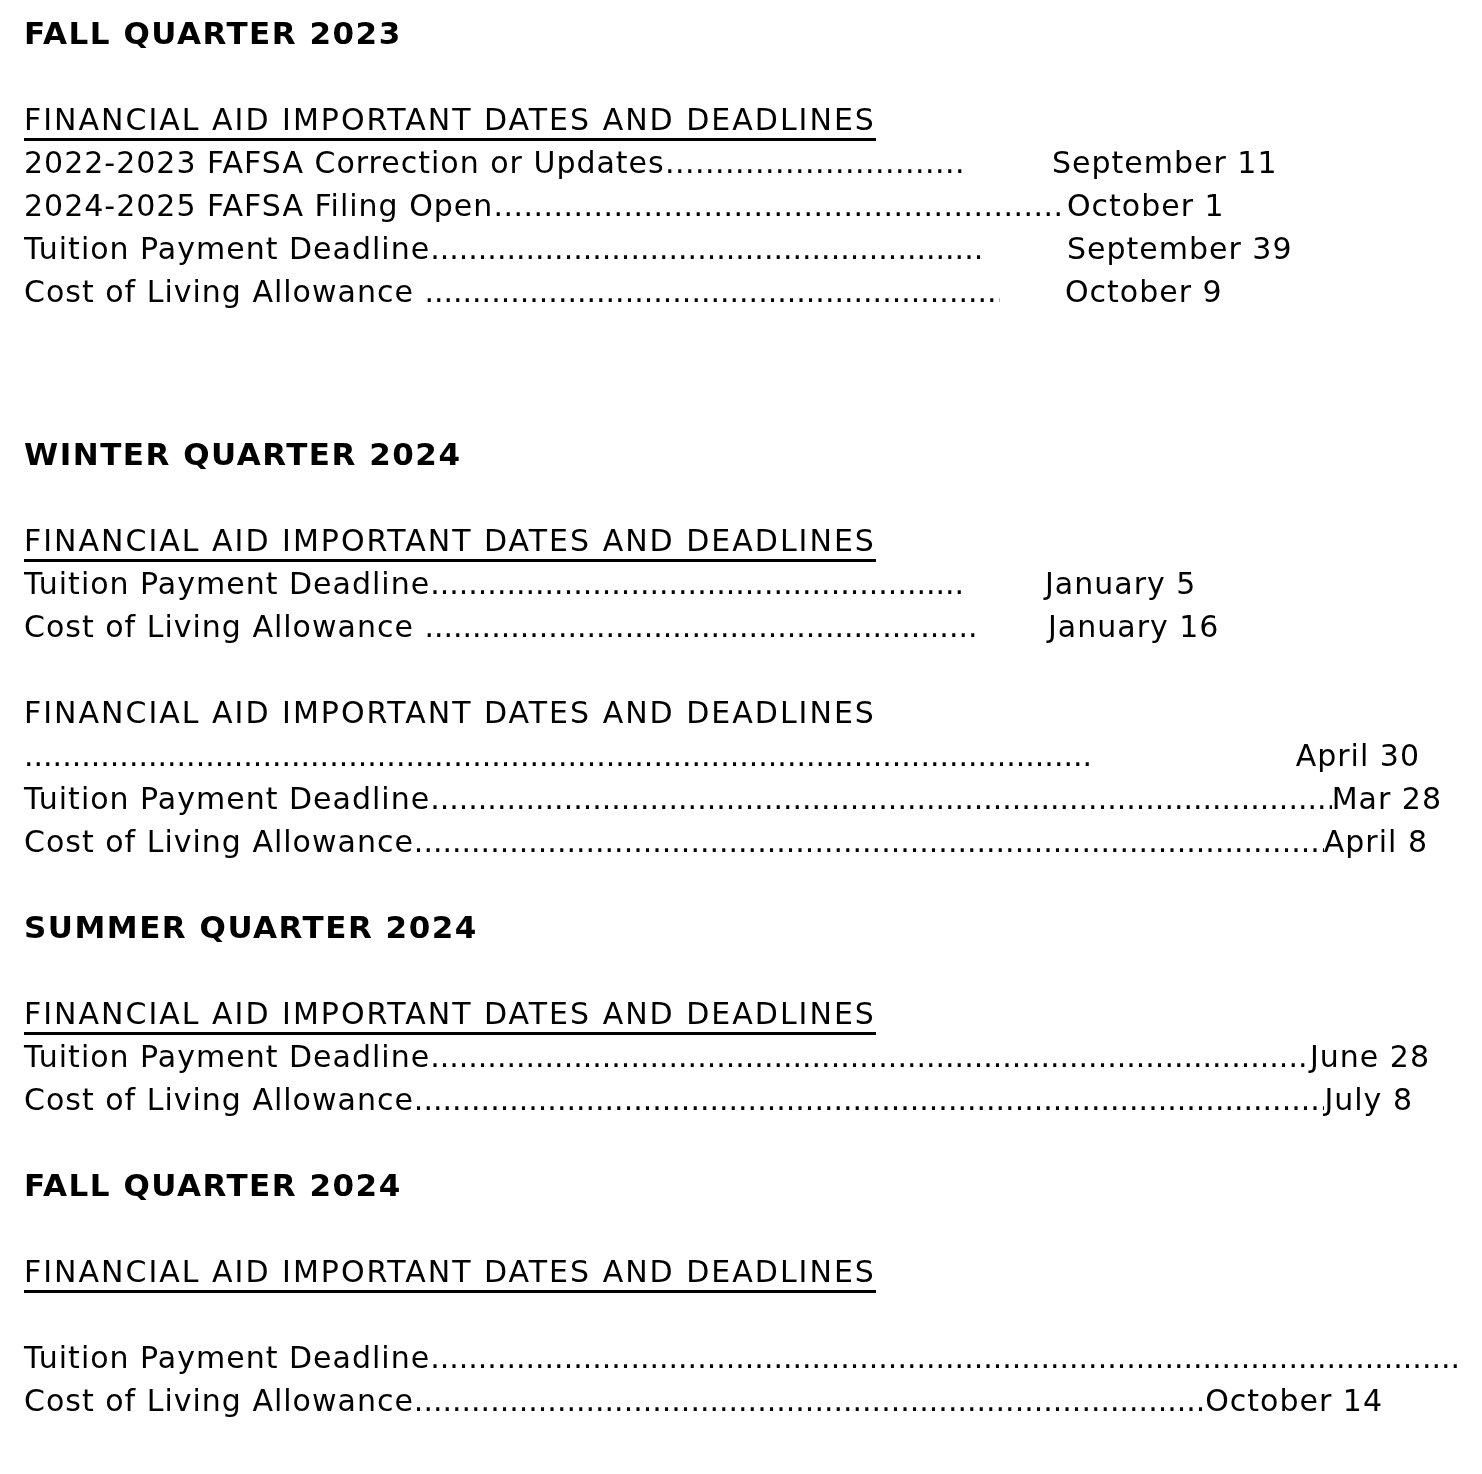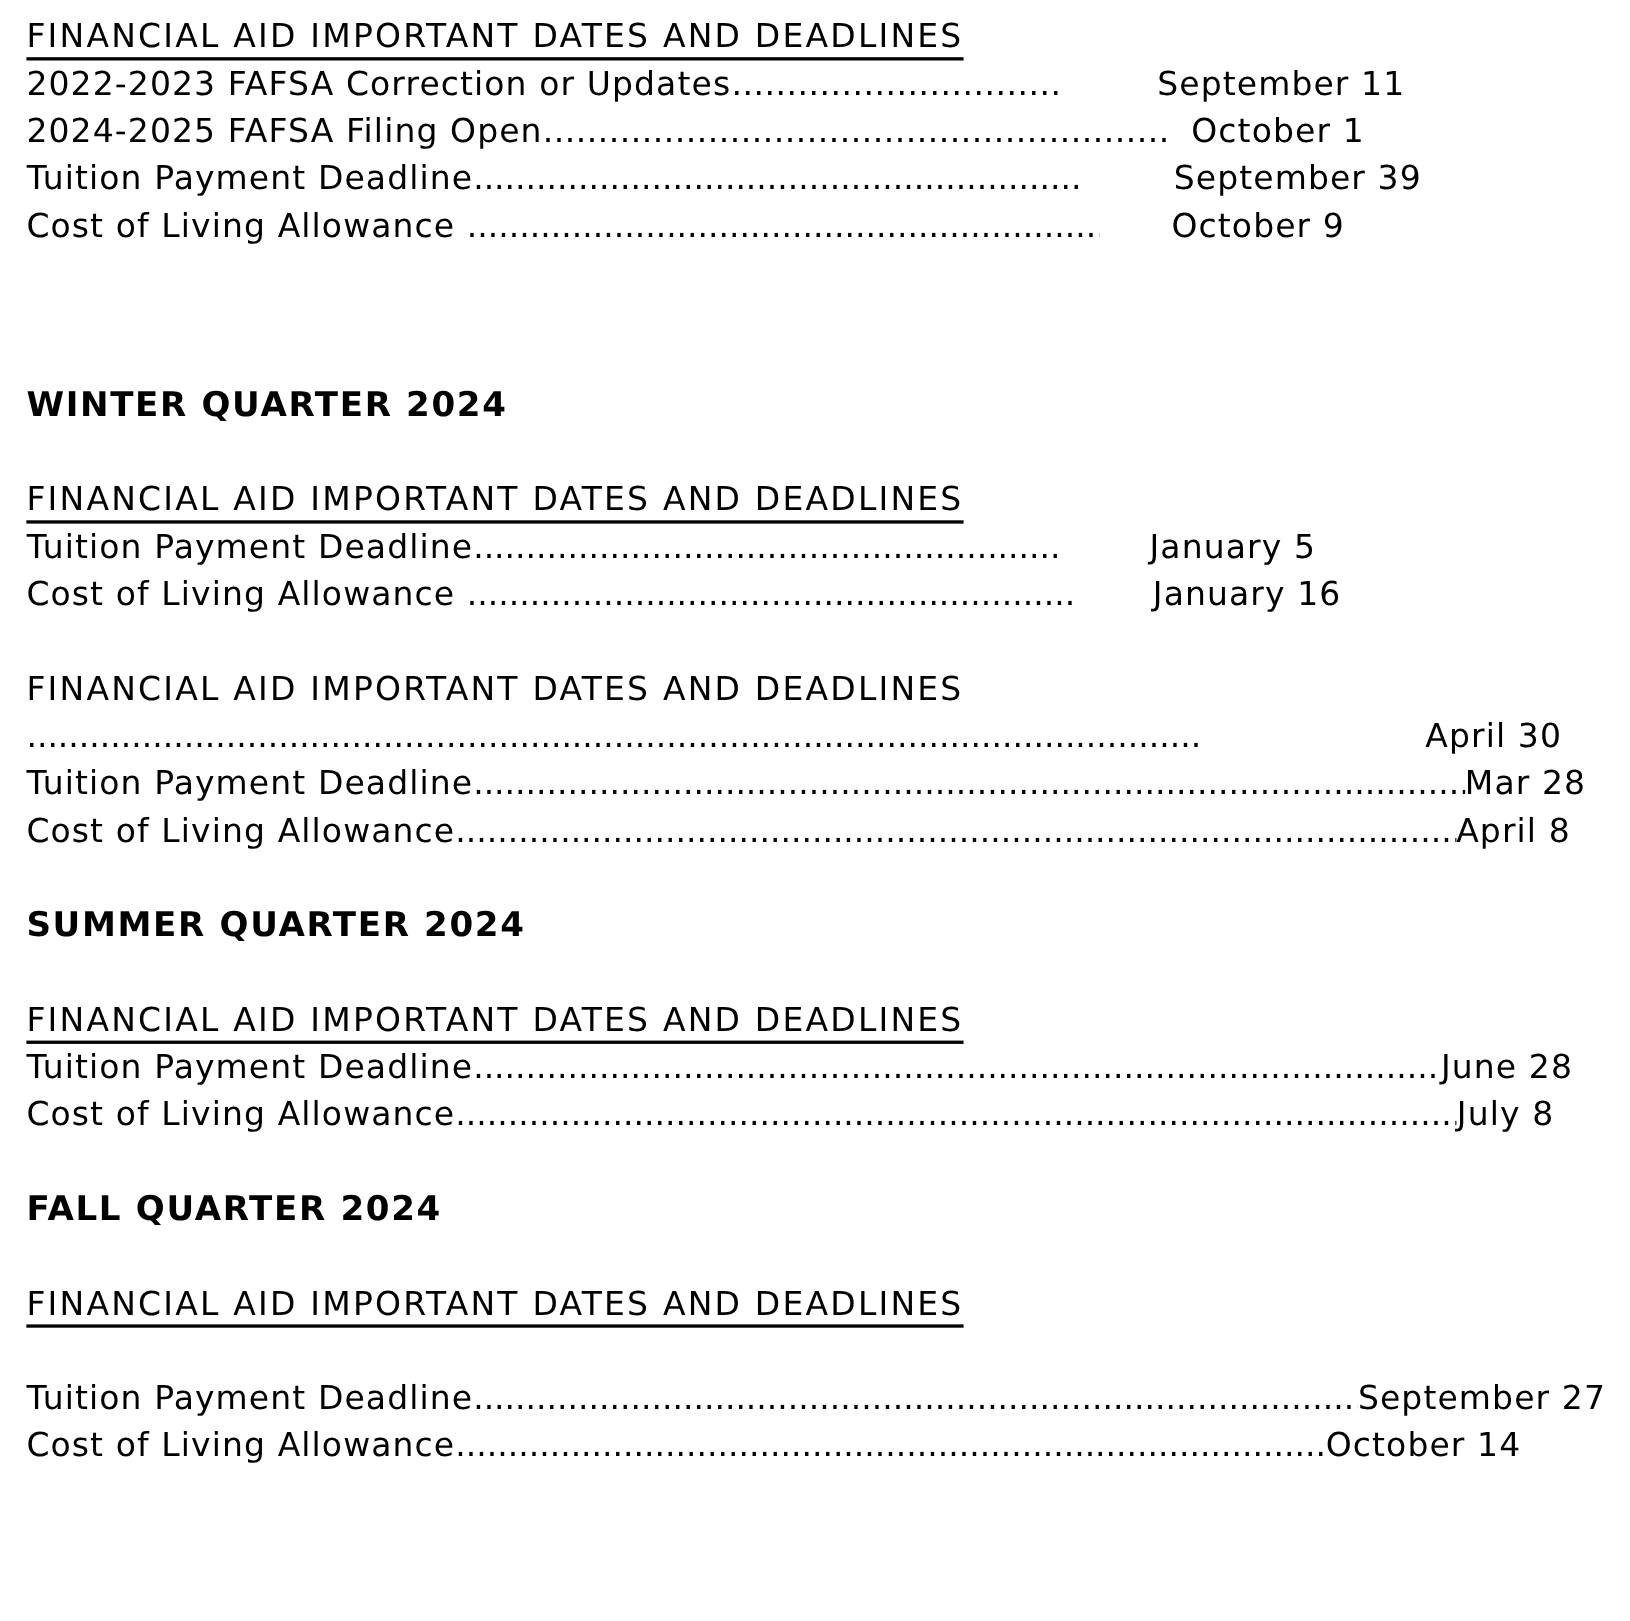--- a/index.html
+++ b/index.html
@@ -36,21 +36,21 @@
 
   
   .lw { flex: 0 0 auto; overflow: hidden; white-space: pre; }
   .lw-a { width: 941px; }   
   .lw-b { width: 1041px; }  
   .lw-c { width: 961px; }   
   .lw-d { width: 976px; }   
   .lw-e { width: 938px; }   
   .lw-f { width: 953px; }   
   .ml-a { margin-left: 87px; }
-  .ml-b { margin-left: 18px; text-align: center; }
+  .ml-b { margin-left: 2px; text-align: center; }
   .ml-c { margin-left: 82px; }
   .ml-d { margin-left: 65px; }
   .ml-e { margin-left: 83px; }
   .ml-f { margin-left: 71px; }
 
   
   .row.fill .leader { flex: 1 1 auto; overflow: hidden; white-space: pre; }
   .row.fill .label, .row.fill .date { flex: 0 0 auto; }
   .fw-a { width: 1396px; }
   .fw-b { width: 1418px; }
@@ -59,20 +59,21 @@
   .fw-e { width: 1389px; }
   .fw-f { width: 1436px; }
   .fw-g { width: 1359px; }
 </style>
 </head>
 <body>
 
 <div class="page">
 
   <div class="section">
+    <div class="quarter-heading">FALL QUARTER 2023</div>
     <div class="subheading underlined"><span class="u">FINANCIAL AID IMPORTANT DATES AND DEADLINES</span></div>
     <div class="row">
       <span class="lw lw-a"><span class="label">2022-2023 FAFSA Correction or Updates</span><span class="leader">………………………………………………………………</span></span>
       <span class="date ml-a">September 11</span>
     </div>
     <div class="row">
       <span class="lw lw-b"><span class="label">2024-2025 FAFSA Filing Open</span><span class="leader">………………………………………………………………</span></span>
       <span class="date ml-b">October 1</span>
     </div>
     <div class="row">
@@ -119,20 +120,20 @@
     </div>
     <div class="row fill fw-e">
       <span class="label">Cost of Living Allowance</span><span class="leader">................................................................................................................</span><span class="date">July 8</span>
     </div>
   </div>
 
   <div class="section gap-1">
     <div class="quarter-heading">FALL QUARTER 2024</div>
     <div class="subheading underlined gap-after"><span class="u">FINANCIAL AID IMPORTANT DATES AND DEADLINES</span></div>
     <div class="row fill fw-f">
-      <span class="label">Tuition Payment Deadline</span><span class="leader">................................................................................................................</span><span class="date">September 27</span>
+      <span class="label">Tuition Payment Deadline</span><span class="leader">................................................................................................................</span>
     </div>
     <div class="row fill fw-g">
       <span class="label">Cost of Living Allowance</span><span class="leader">................................................................................................................</span><span class="date">October 14</span>
     </div>
   </div>
 
 </div>
 
 </body></html>

